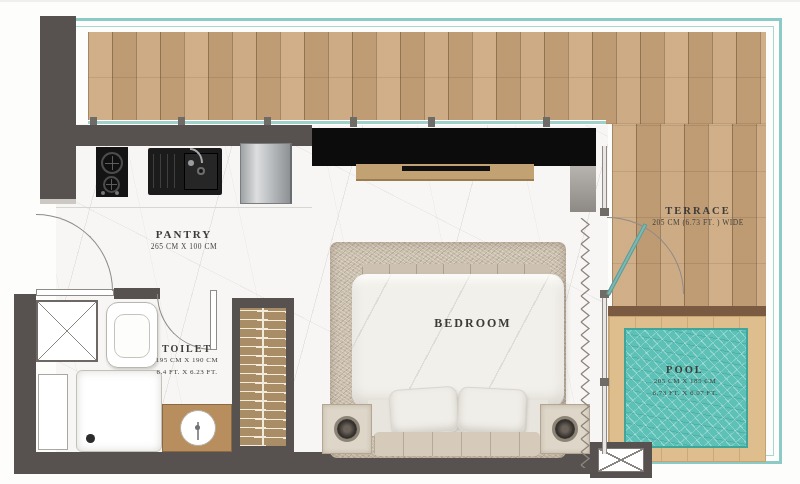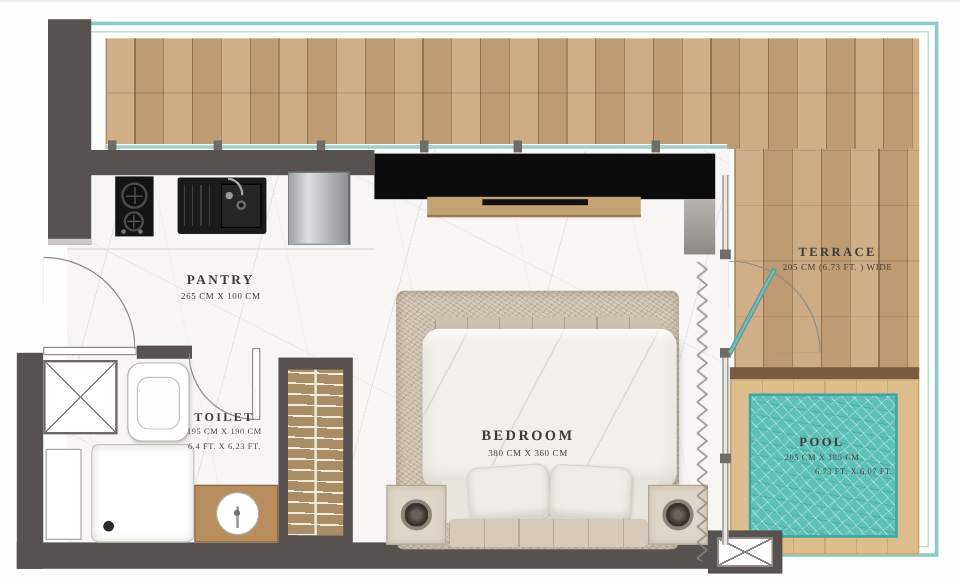--- a/index.html
+++ b/index.html
@@ -173,29 +173,28 @@
     <div class="t">PANTRY</div>
     <div class="d">265 CM X 100 CM</div>
   </div>
 
   <div class="lbl" style="left:132px;top:341px;width:110px;">
     <div class="t" style="font-size:10px;">TOILET</div>
     <div class="d" style="font-size:7px;">195 CM X 190 CM</div>
     <div class="d" style="font-size:7px;">6.4 FT. X 6.23 FT.</div>
   </div>
 
-  <div class="lbl" style="left:360px;top:314px;width:160px;margin-top:40px;">
+  <div class="lbl" style="left:393px;top:314px;width:160px;">
     <div class="t" style="font-size:12px;">BEDROOM</div>
-    <div class="d">380 CM X 360 CM</div>
   </div>
 
   <div class="lbl" style="left:628px;top:203px;width:140px;">
     <div class="t" style="font-size:10.5px;">TERRACE</div>
     <div class="d">205 CM (6.73 FT. ) WIDE</div>
   </div>
 
   <div class="lbl" style="left:626px;top:362px;width:118px;">
     <div class="t" style="font-size:10.5px;">POOL</div>
     <div class="d" style="font-size:7px;">205 CM X 185 CM</div>
-    <div class="d" style="font-size:7px;text-align:right;">6.73 FT. X 6.07 FT.</div>
+    <div class="d" style="font-size:7px;">6.73 FT. X 6.07 FT.</div>
   </div>
 
 </div>
 
 </body></html>

